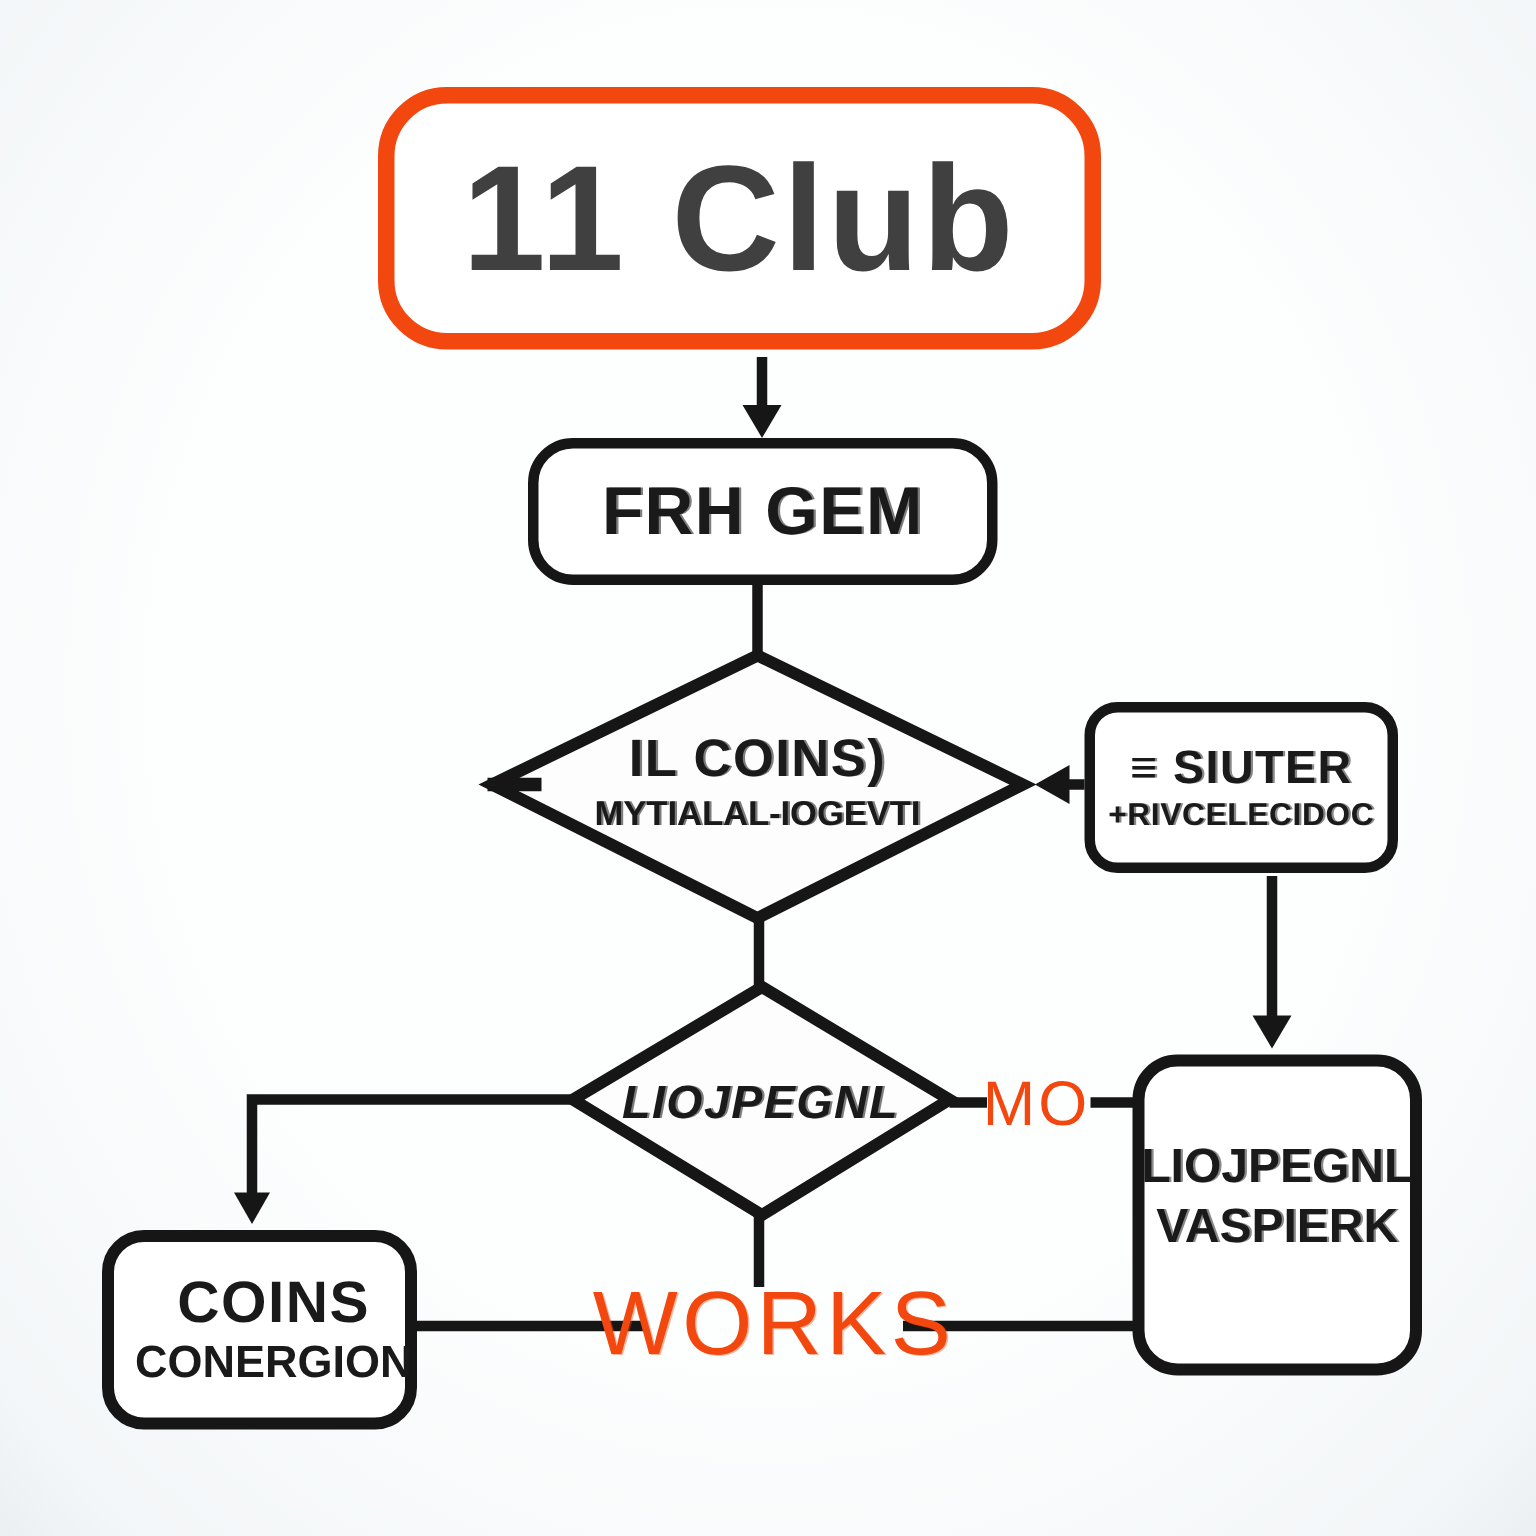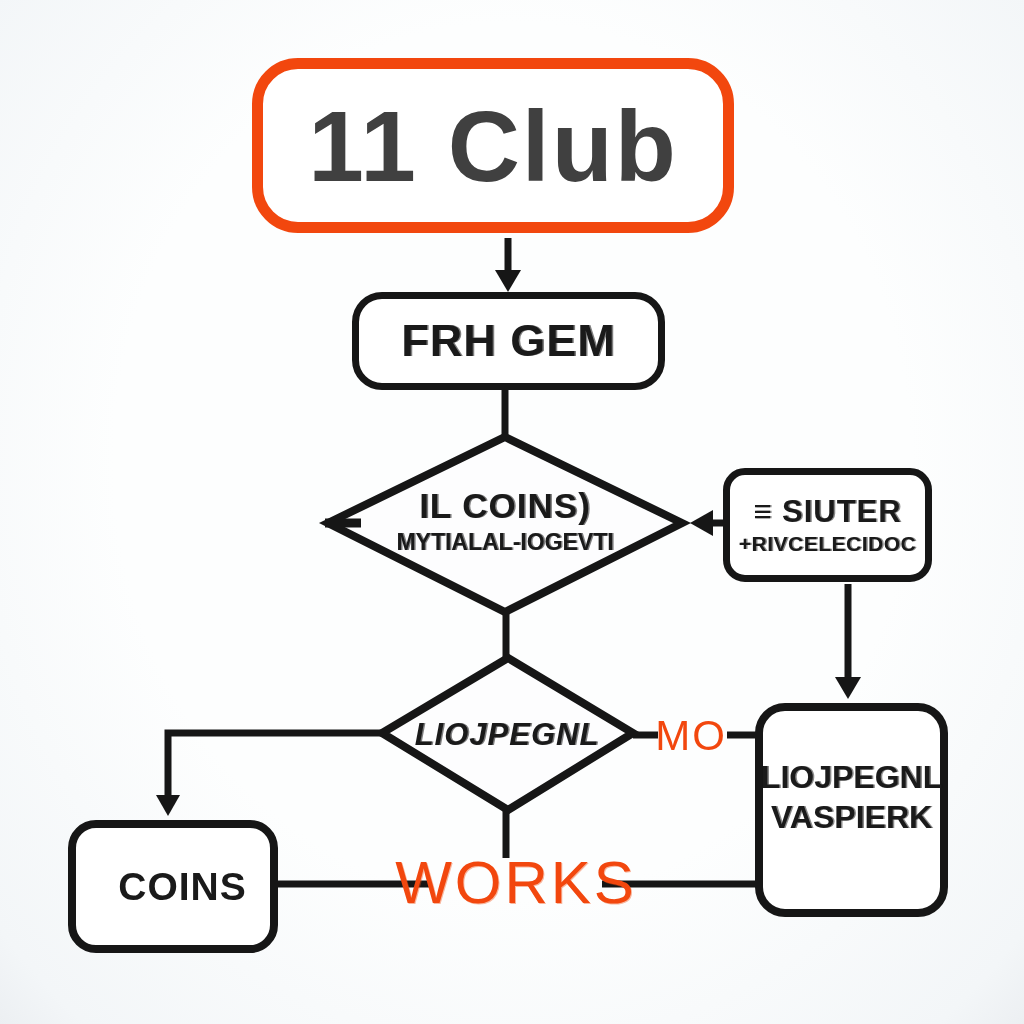--- a/index.html
+++ b/index.html
@@ -107,20 +107,21 @@
 
   <div class="node side-box">
     <div class="side-line1">≡ SIUTER</div>
     <div class="side-line2">+RIVCELECIDOC</div>
   </div>
 
   <div class="diamond-label d2-label">LIOJPEGNL</div>
 
   <div class="node coins-box">
     <div class="coins-line1">COINS</div>
+    <div class="coins-line2">CONERGION</div>
   </div>
 
   <div class="node vasp-box">
     <div class="vasp-line">LIOJPEGNL</div>
     <div class="vasp-line">VASPIERK</div>
   </div>
 
   <div class="edge-label no-label">MO</div>
   <div class="edge-label works-label">WORKS</div>
 

